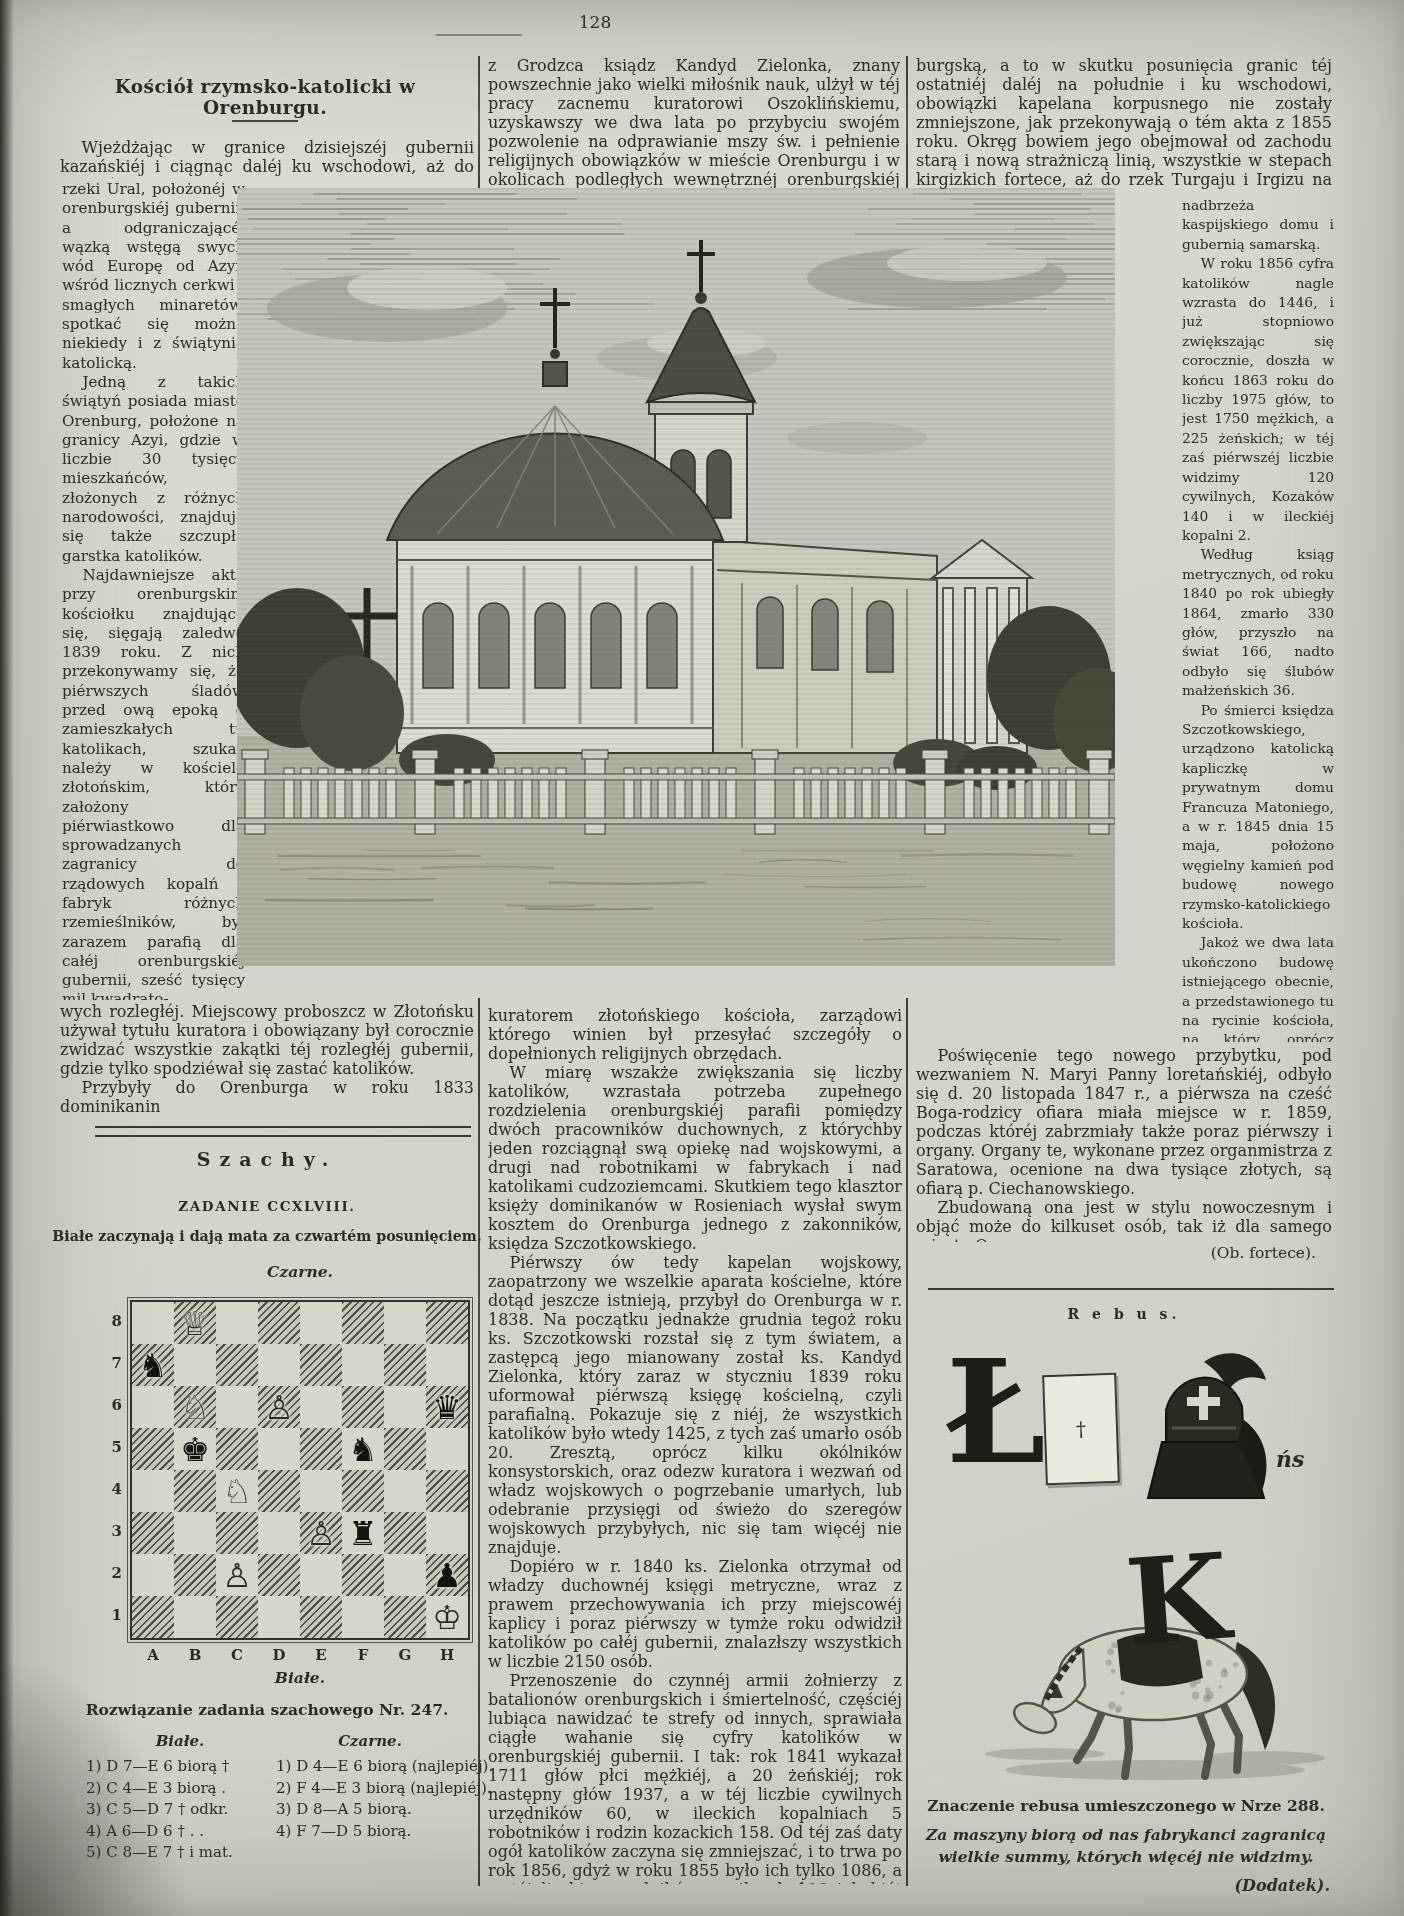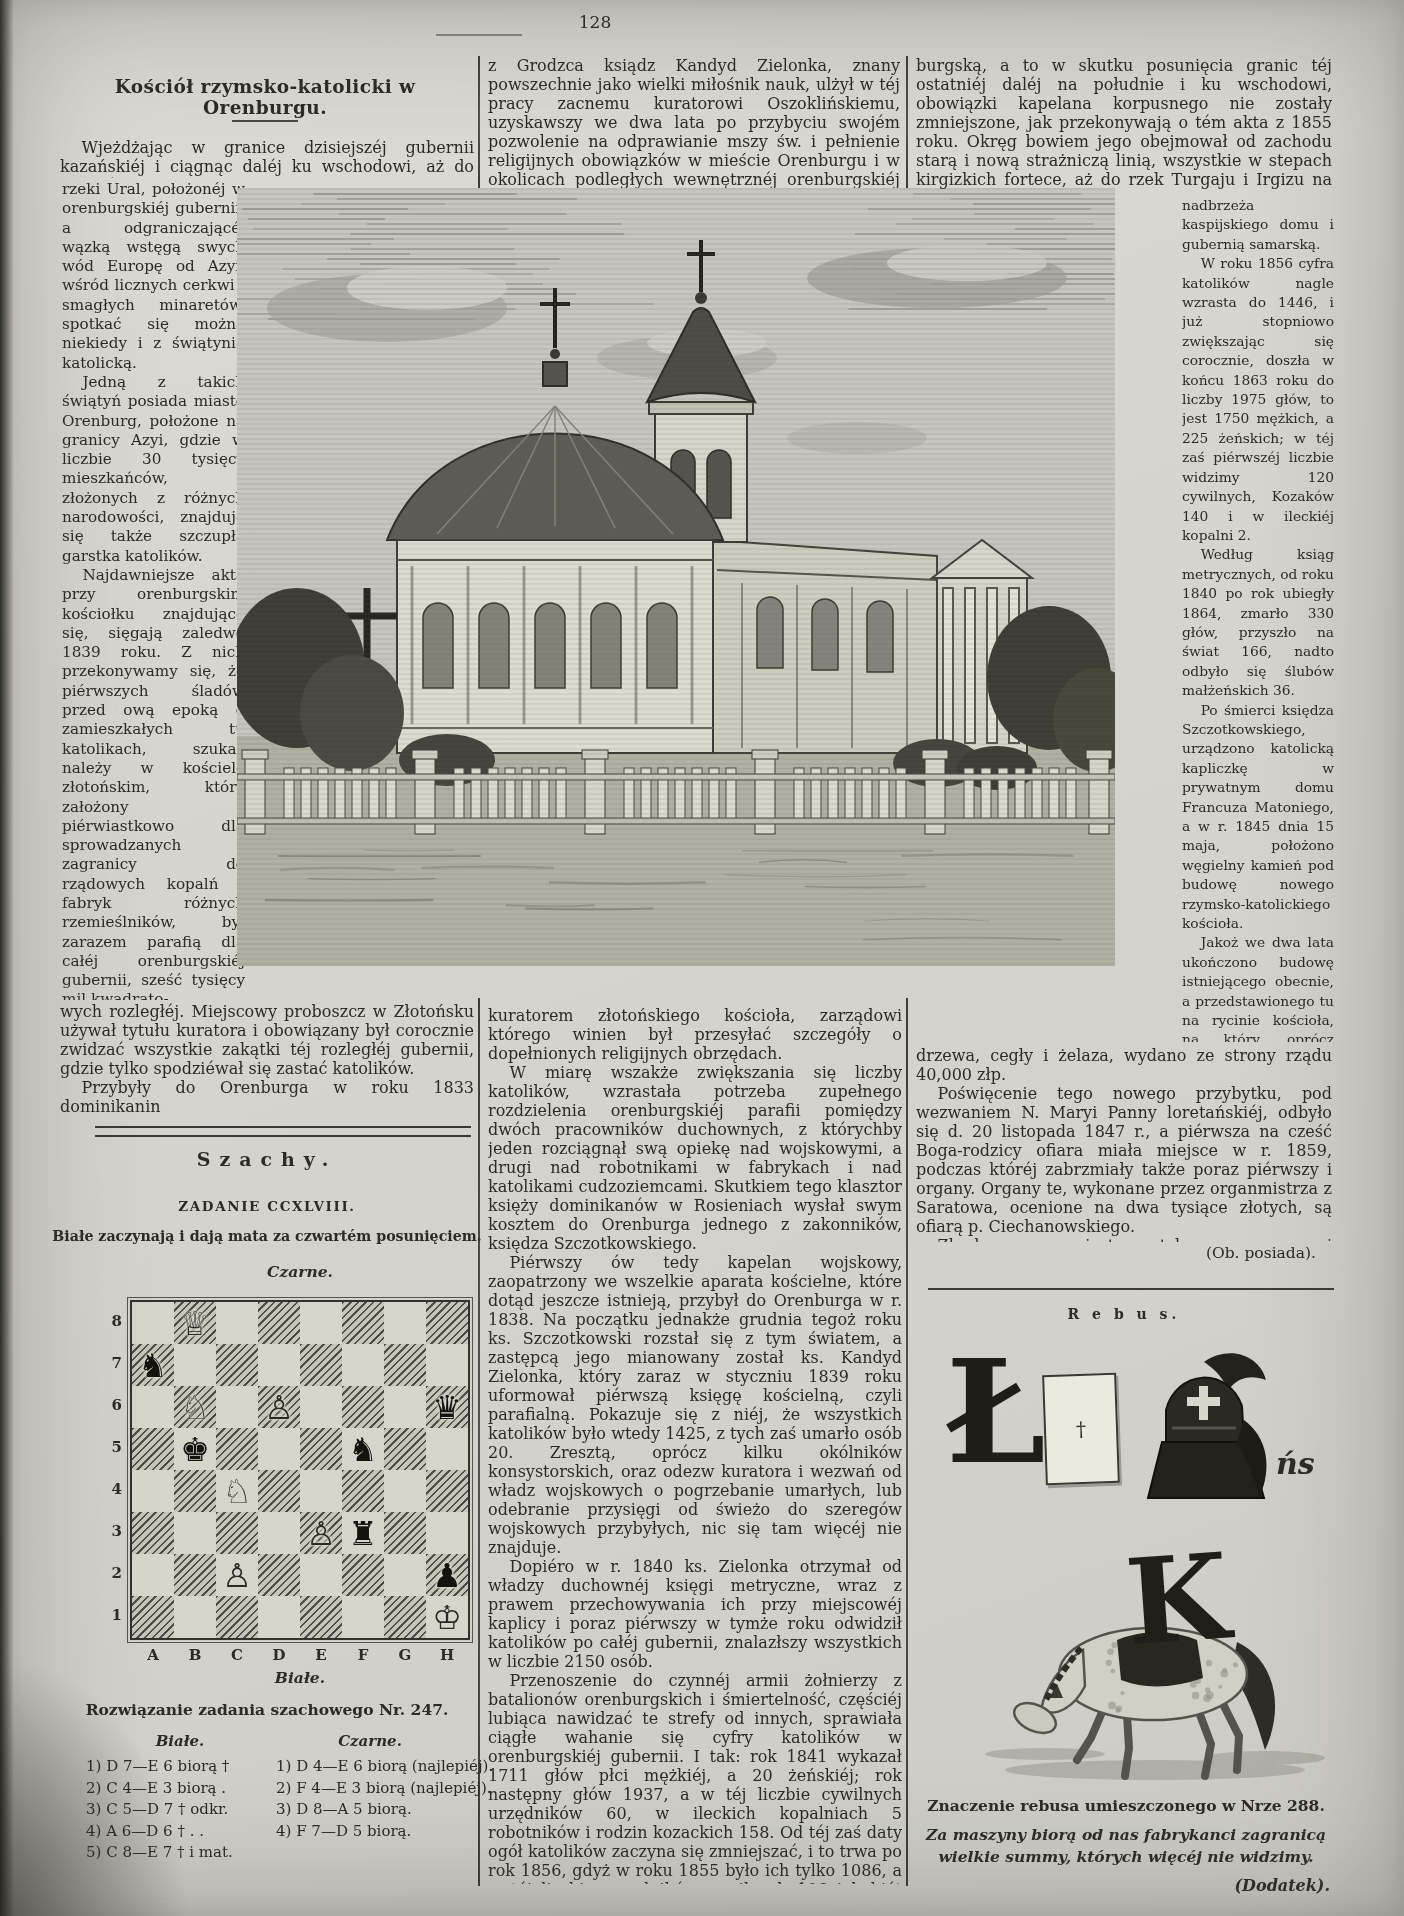--- a/index.html
+++ b/index.html
@@ -456,46 +456,45 @@
       <p class="flush">burgską, a to w skutku posunięcia granic téj ostatniéj daléj na południe i ku wschodowi, obowiązki kapelana korpusnego nie zostały zmniejszone, jak przekonywają o tém akta z 1855 roku. Okręg bowiem jego obejmował od zachodu starą i nową strażniczą linią, wszystkie w stepach kirgizkich fortece, aż do rzek Turgaju i Irgizu na wschód, Syrdaryi na południe,</p>
     </div>
   <div class="abs just narrow-r" style="left:1182px;top:196px;width:152px;height:846px;">
       <p class="flush">nadbrzeża kaspijskiego domu i gubernią samarską.</p>
       <p>W roku 1856 cyfra katolików nagle wzrasta do 1446, i już stopniowo zwiększając się corocznie, doszła w końcu 1863 roku do liczby 1975 głów, to jest 1750 mężkich, a 225 żeńskich; w téj zaś piérwszéj liczbie widzimy 120 cywilnych, Kozaków 140 i w ileckiéj kopalni 2.</p>
       <p>Według ksiąg metrycznych, od roku 1840 po rok ubiegły 1864, zmarło 330 głów, przyszło na świat 166, nadto odbyło się ślubów małżeńskich 36.</p>
       <p>Po śmierci księdza Szczotkowskiego, urządzono katolicką kapliczkę w prywatnym domu Francuza Matoniego, a w r. 1845 dnia 15 maja, położono węgielny kamień pod budowę nowego rzymsko-katolickiego kościoła.</p>
       <p>Jakoż we dwa lata ukończono budowę istniejącego obecnie, a przedstawionego tu na rycinie kościoła, na który, oprócz bezpłatnie udzielonego</p>
     </div>
   <div class="abs just col-body" style="left:916px;top:1046px;width:416px;height:196px;">
-      <p class="flush">drzewa, cegły i żelaza, wydano ze strony rządu 40,000 złp.</p>
       <p>Poświęcenie tego nowego przybytku, pod wezwaniem N. Maryi Panny loretańskiéj, odbyło się d. 20 listopada 1847 r., a piérwsza na cześć Boga-rodzicy ofiara miała miejsce w r. 1859, podczas któréj zabrzmiały także poraz piérwszy i organy. Organy te, wykonane przez organmistrza z Saratowa, ocenione na dwa tysiące złotych, są ofiarą p. Ciechanowskiego.</p>
       <p>Zbudowaną ona jest w stylu nowoczesnym i objąć może do kilkuset osób, tak iż dla samego miasta Oren-</p>
     </div>
-  <div class="abs" style="left:916px;top:1244px;width:400px;text-align:right;font-size:15.5px;">(Ob. posiada).</div>
+  <div class="abs" style="left:916px;top:1244px;width:400px;text-align:right;font-size:15.5px;">(Ob. fortece).</div>
 
   <div class="abs hairline" style="left:928px;top:1288px;width:406px;"></div>
   <div class="abs" style="left:916px;top:1306px;width:416px;text-align:center;font-weight:bold;font-size:14px;letter-spacing:4px;">R e b u s.</div>
 
   <div class="abs big-letter" style="left:945px;top:1352px;font-size:142px;">Ł</div>
   <div class="abs rebus-card" style="left:1044px;top:1374px;width:70px;height:106px;">
     <span style="font-size:20px;color:#2c2b25;">†</span>
   </div>
 
   <div class="abs" style="left:1138px;top:1348px;width:138px;height:158px;">
     <svg width="138" height="158" viewBox="0 0 138 158" xmlns="http://www.w3.org/2000/svg">
       <path d="M66,14 C92,-4 122,8 128,32 C112,26 100,30 92,40 L86,34 C80,24 72,18 66,14 Z" fill="#23221c"></path>
       <path d="M28,62 A40,44 0 0 1 104,58 L106,94 L28,94 Z" fill="#2a2922" stroke="#14130e" stroke-width="2"></path>
       <rect x="61" y="38" width="9" height="34" fill="#d9d7cb"></rect>
       <rect x="49" y="49" width="33" height="9" fill="#d9d7cb"></rect>
       <path d="M24,94 L110,94 L126,150 L10,150 Z" fill="#23221c" stroke="#111009" stroke-width="2"></path>
       <path d="M106,72 C130,90 134,120 122,148 C114,126 108,106 98,96 Z" fill="#1d1c16"></path>
       <line x1="34" y1="80" x2="98" y2="80" stroke="#55534a" stroke-width="3"></line>
     </svg>
   </div>
-  <div class="abs ital" style="left:1276px;top:1446px;font-size:30px;font-weight:bold;">ńs</div>
+  <div class="abs ital" style="left:1276px;top:1446px;font-size:22px;font-weight:bold;">ńs</div>
 
   <div class="abs" style="left:985px;top:1492px;width:346px;height:300px;">
     <svg width="346" height="300" viewBox="0 0 346 300" xmlns="http://www.w3.org/2000/svg">
       <g fill="#8f8d81" opacity="0.45">
         <ellipse cx="170" cy="278" rx="150" ry="10"></ellipse>
         <ellipse cx="60" cy="262" rx="60" ry="6"></ellipse>
         <ellipse cx="280" cy="266" rx="60" ry="7"></ellipse>
       </g>
       <path d="M252,150 C290,168 300,215 280,258 C272,230 262,200 246,180 Z" fill="#2e2d26"></path>
       <g stroke="#56544a" stroke-width="8" fill="none" stroke-linecap="round">

